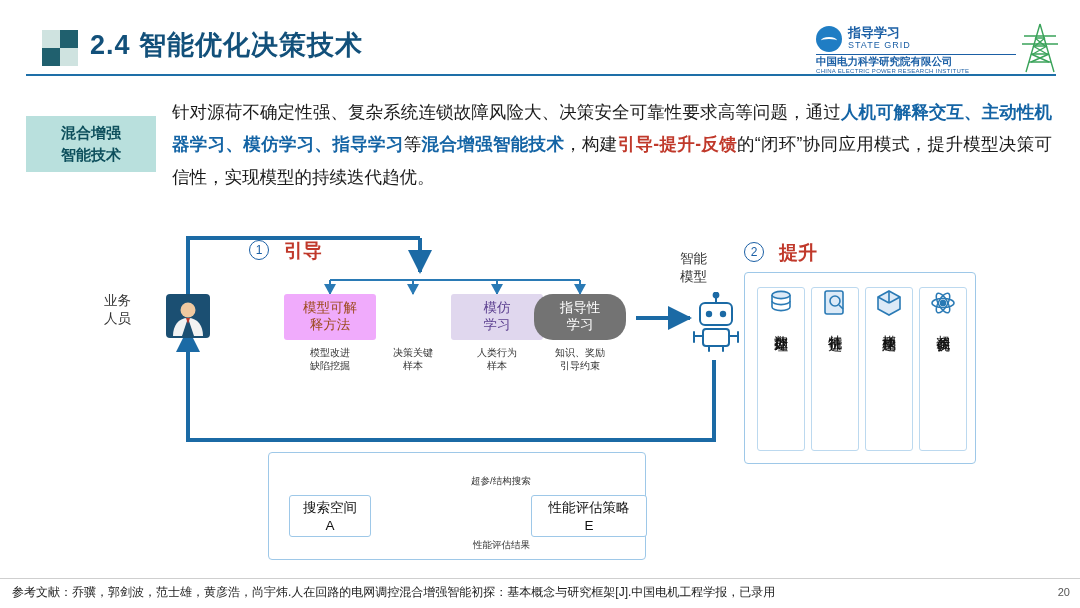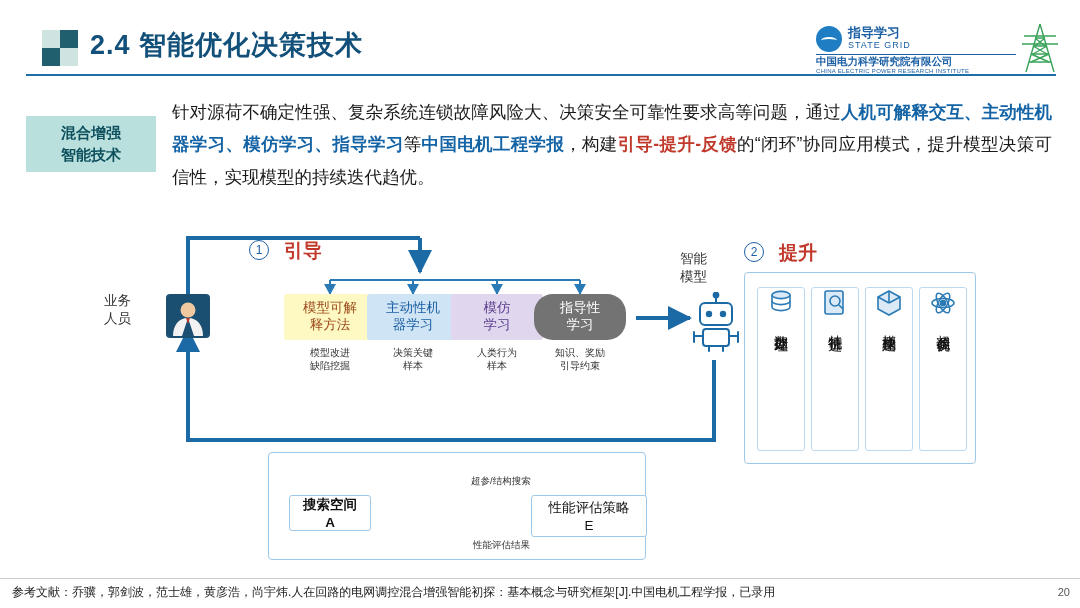--- a/index.html
+++ b/index.html
@@ -62,21 +62,21 @@
     border:1.4px solid #1b5fa5; color:#1b5fa5; font-size:12px;
     display:flex; align-items:center; justify-content:center; background:#fff;
   }
   .lbl-red { position:absolute; color:#c0392b; font-weight:bold; font-size:19px; }
 
   .guide-box {
     position:absolute; width:92px; height:46px; border-radius:3px;
     display:flex; align-items:center; justify-content:center; text-align:center;
     font-size:13.5px; line-height:1.25; font-weight:500;
   }
-  .gb1 { background:#fef9c3; color:#9c4a1c; }
+  .gb1 { background:#f0abfc; color:#9c4a1c; }
   .gb2 { background:#cfe4f4; color:#1b5fa5; }
   .gb3 { background:#e0d7ee; color:#5b3f8f; }
   .gb4 { background:#737373; color:#ffffff;border-radius:19px; }
   .sub-lbl { position:absolute; font-size:10px; color:#333; text-align:center; line-height:1.3; width:92px;}
 
   .uplift-panel {
     position:absolute; left:744px; top:62px; width:232px; height:192px;
     border:1.3px solid #9ec8e8; border-radius:4px; background:#fff;
   }
   .up-cell {
@@ -128,21 +128,21 @@
       <path d="M6 22 L42 22 M8 14 L40 14"></path>
       <path d="M15 32 L33 40 M33 32 L15 40 M17 24 L31 32 M31 24 L17 32 M19 16 L29 24 M29 16 L19 24"></path>
     </g>
   </svg>
 </div>
 
 <div class="tag-box">
   <span>混合增强<br>智能技术</span>
 </div>
 <div class="para">
-  <span>针对源荷不确定性强、复杂系统连锁故障风险大、决策安全可靠性要求高等问题，通过</span><b class="blue">人机可解释交互、主动性机器学习、模仿学习、指导学习</b><span>等</span><b class="blue">中国电机工程学报</b><span>，构建</span><b class="red">引导-提升-反馈</b><span>的“闭环”协同应用模式，提升模型决策可信性，实现模型的持续迭代趋优。</span>
+  <span>针对源荷不确定性强、复杂系统连锁故障风险大、决策安全可靠性要求高等问题，通过</span><b class="blue">人机可解释交互、主动性机器学习、模仿学习、指导学习</b><span>等</span><b class="blue">混合增强智能技术</b><span>，构建</span><b class="red">引导-提升-反馈</b><span>的“闭环”协同应用模式，提升模型决策可信性，实现模型的持续迭代趋优。</span>
 </div>
 
 <div class="diag">
 
   <svg class="wires">
     <defs>
       <marker id="ar" markerWidth="7" markerHeight="7" refX="5.5" refY="3" orient="auto">
         <path d="M0,0 L6,3 L0,6 z" fill="#1b6aa5"></path>
       </marker>
       <marker id="arb" markerWidth="7" markerHeight="7" refX="5.5" refY="3" orient="auto">
@@ -181,23 +181,20 @@
       <path d="M28 30 L22 48 L34 48 Z" fill="#1b4f72"></path>
       <path d="M26 30 L28 36 L30 30 Z" fill="#c0392b"></path>
     </svg>
   </div>
 
   <div class="circ-num" style="left:249px; top:30px;">1</div>
   <div class="lbl-red" style="left:284px; top:28px;">引导</div>
 
   <div class="guide-box gb1" style="left:284px; top:84px;">
     <span>模型可解<br>释方法</span>
-  </div>
-  <div class="guide-box gb2" style="left:367px; top:84px;">
-    <span>主动性机<br>器学习</span>
   </div>
   <div class="guide-box gb3" style="left:451px; top:84px;">
     <span>模仿<br>学习</span>
   </div>
   <div class="guide-box gb4" style="left:534px; top:84px;">
     <span>指导性<br>学习</span>
   </div>
 
   <div class="sub-lbl" style="left:284px; top:136px;">模型改进<br>缺陷挖掘</div>
   <div class="sub-lbl" style="left:367px; top:136px;">决策关键<br>样本</div>
@@ -265,21 +262,21 @@
           <ellipse cx="15" cy="15" rx="11" ry="4.5" transform="rotate(120 15 15)"></ellipse>
         </g>
       </svg>
       <div class="txt">超参调优</div>
     </div>
   </div>
 
   <div class="circ-num" style="left:268px; top:246px;">3</div>
   <div class="lbl-red" style="left:303px; top:258px;">反馈</div>
   <div class="feedback-panel">
-    <div class="fb-box" style="left:20px; top:42px; width:82px; height:36px;font-weight:bold;">搜索空间<br>A</div>
+    <div class="fb-box" style="left:20px; top:42px; width:82px; height:42px;">搜索空间<br>A</div>
     <div class="fb-box" style="left:262px; top:42px; width:116px; height:42px;">性能评估策略<br>E</div>
     <div class="fb-sub" style="left:202px; top:22px;">超参/结构搜索</div>
     <div class="fb-sub" style="left:204px; top:86px;">性能评估结果</div>
   </div>
 </div>
 
 <div class="foot-rule"></div>
 <div class="foot-txt">参考文献：乔骥，郭剑波，范士雄，黄彦浩，尚宇炜.人在回路的电网调控混合增强智能初探：基本概念与研究框架[J].中国电机工程学报，已录用</div>
 <div class="pg-num">20</div>
 

